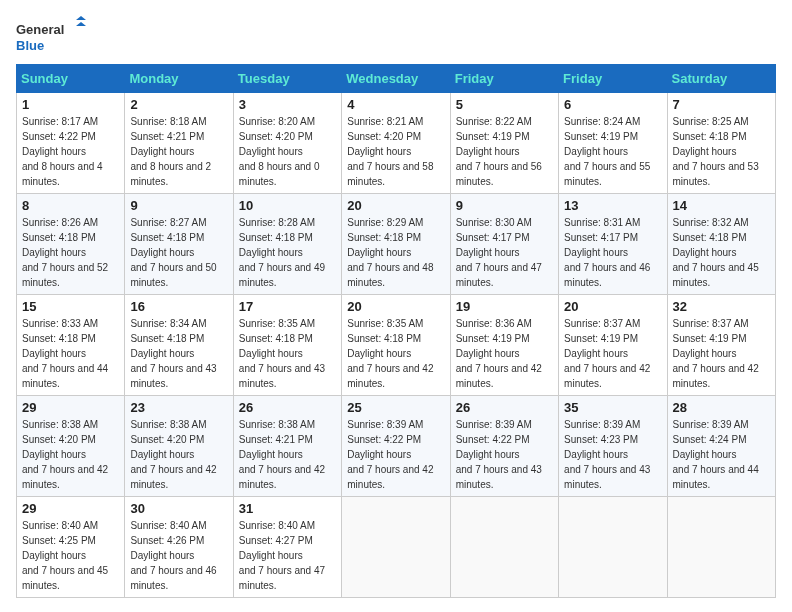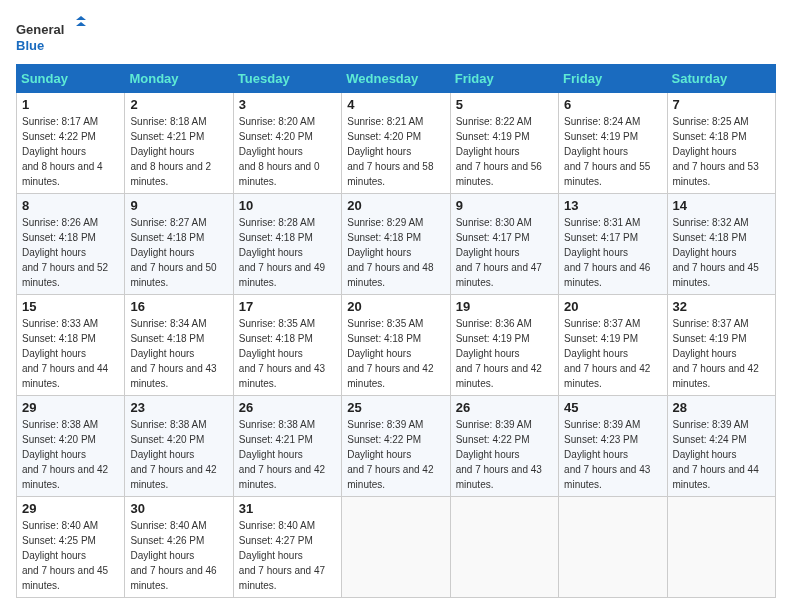--- a/index.html
+++ b/index.html
@@ -339,21 +339,21 @@
         <td>
         <span class="day-num">26</span>
         <div class="day-info">
           Sunrise: 8:39 AM<br>
           Sunset: 4:22 PM<br>
           Daylight hours<br>
           and 7 hours and 43 minutes.
         </div>
       </td>
         <td>
-        <span class="day-num">45</span>
+        <span class="day-num">35</span>
         <div class="day-info">
           Sunrise: 8:39 AM<br>
           Sunset: 4:23 PM<br>
           Daylight hours<br>
           and 7 hours and 43 minutes.
         </div>
       </td>
         <td>
         <span class="day-num">28</span>
         <div class="day-info">

